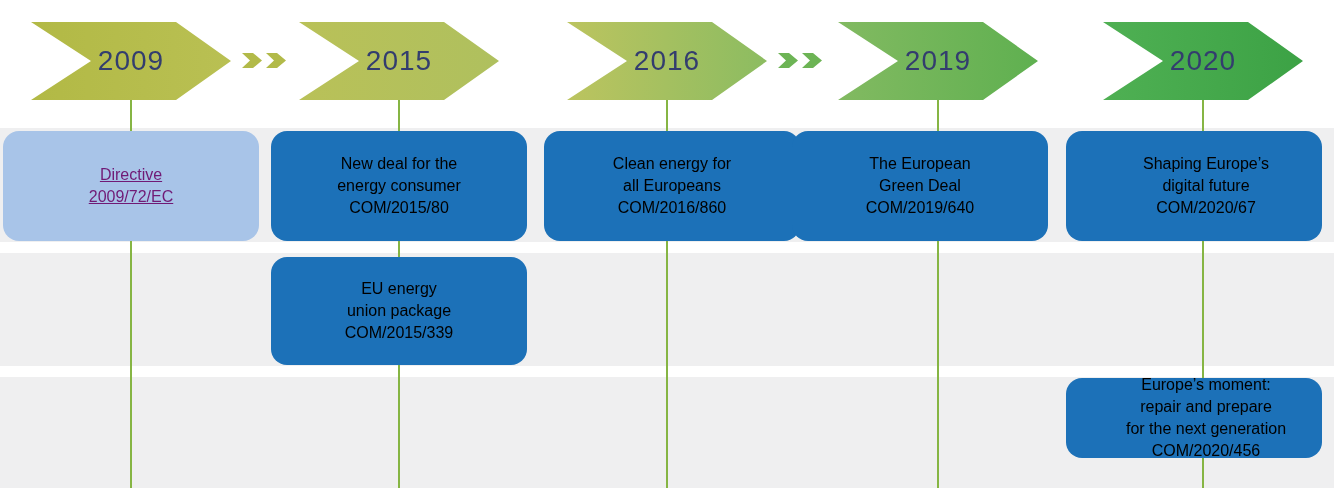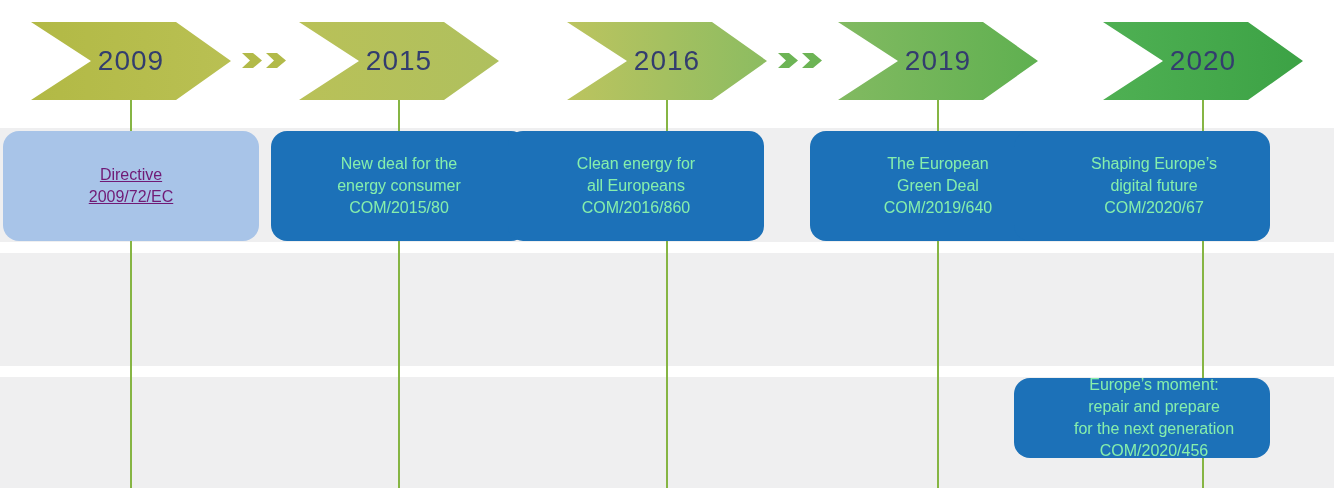--- a/index.html
+++ b/index.html
@@ -42,24 +42,24 @@
     position:absolute;width:256px;border-radius:16px;
     display:flex;align-items:center;justify-content:center;
     text-align:center;font-size:16px;line-height:22px;
     box-sizing:border-box;padding:6px 10px;
   }
   .card.r1{top:131px;height:110px;}
   .card.r2{top:257px;height:108px;}
   .card.r3{top:378px;height:80px;}
   .card.col1{left:3px;}
   .card.col2{left:271px;}
-  .card.col3{left:508px;border-radius:15px;}
-  .card.col4{left:810px;}
-  .card.col5{left:1014px;padding-left:34px;}
-  .card.dark{background:#1c71b8;color:#86efac;}
+  .card.col3{left:544px;}
+  .card.col4{left:792px;}
+  .card.col5{left:1066px;padding-left:34px;}
+  .card.dark{background:#1c71b8;color:#000000;}
   .card.light{background:#a8c4e8;color:#701a75;text-decoration:underline;}
 </style>
 </head>
 <body>
 
 <div class="stage">
 
   <div class="band b1"></div>
   <div class="band b2"></div>
   <div class="band b3"></div>
@@ -142,17 +142,20 @@
     </div>
   <div class="card r1 col3 dark">
       <div>Clean energy for<br>all Europeans<br>COM/2016/860</div>
     </div>
   <div class="card r1 col4 dark">
       <div>The European<br>Green Deal<br>COM/2019/640</div>
     </div>
   <div class="card r1 col5 dark">
       <div>Shaping Europe’s<br>digital future<br>COM/2020/67</div>
     </div>
+  <div class="card r2 col2 dark">
+      <div>EU energy<br>union package<br>COM/2015/339</div>
+    </div>
   <div class="card r3 col5 dark">
       <div>Europe’s moment:<br>repair and prepare<br>for the next generation<br>COM/2020/456</div>
     </div>
 
 </div>
 
 </body></html>

